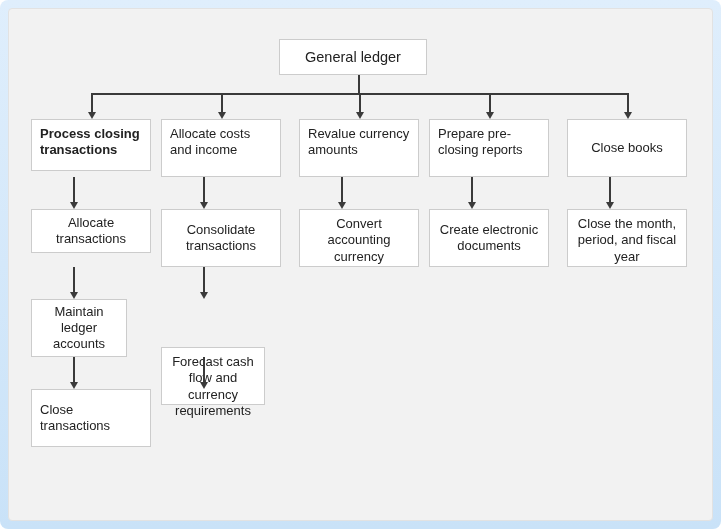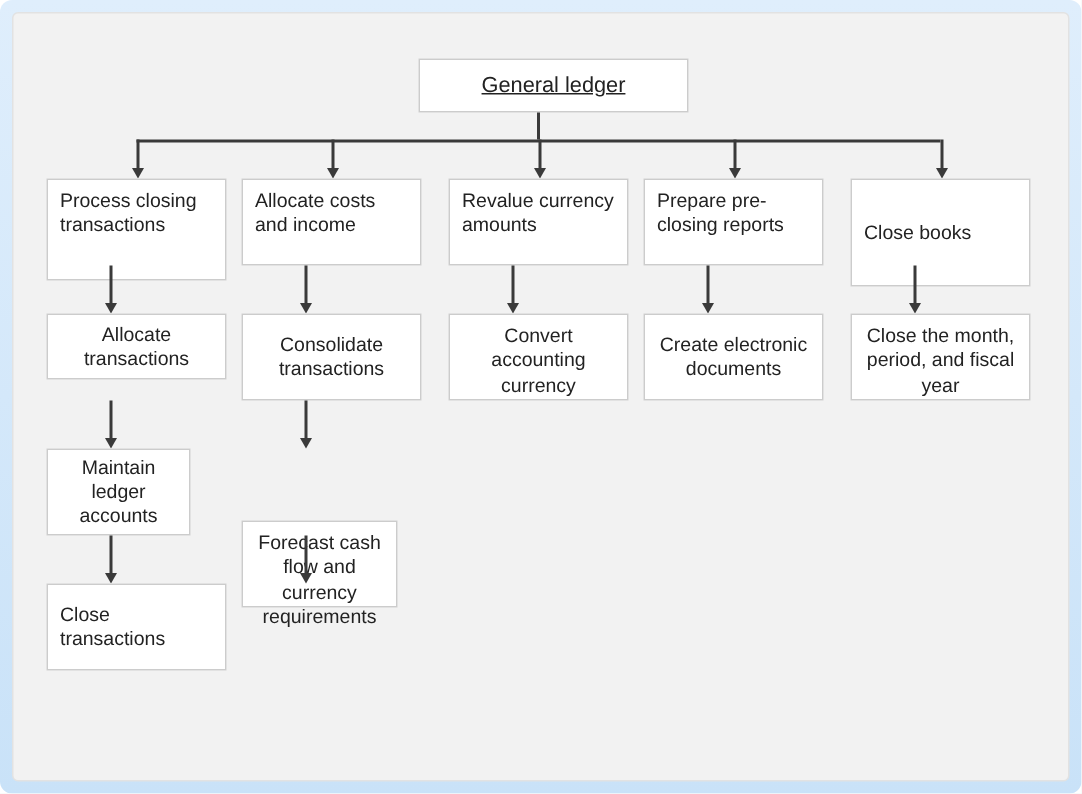--- a/index.html
+++ b/index.html
@@ -36,27 +36,26 @@
     color: #222;
     display: flex;
     align-items: flex-start;
     justify-content: flex-start;
     padding: 6px 8px;
     text-align: left;
   }
   .root {
     top: 30px;
     left: 270px;
-    width: 180px;
+    width: 148px;
     height: 36px;
     font-size: 14.5px;
     align-items: center;
     justify-content: center;
     text-align: center;
-    text-decoration: underline;
   }
   .hline, .vline {
     position: absolute;
     background: #3a3a3a;
   }
   .hline { height: 1.5px; }
   .vline { width: 1.5px; }
   .arrowhead {
     position: absolute;
     width: 0; height: 0;
@@ -83,21 +82,21 @@
     <div class="arrowhead" style="left:78.5px; top:103px;"></div>
     <div class="vline" style="left:212px; top:84px; height:19px;"></div>
     <div class="arrowhead" style="left:208.5px; top:103px;"></div>
     <div class="vline" style="left:350px; top:84px; height:19px;"></div>
     <div class="arrowhead" style="left:346.5px; top:103px;"></div>
     <div class="vline" style="left:480px; top:84px; height:19px;"></div>
     <div class="arrowhead" style="left:476.5px; top:103px;"></div>
     <div class="vline" style="left:618px; top:84px; height:19px;"></div>
     <div class="arrowhead" style="left:614.5px; top:103px;"></div>
 
-    <div class="node" style="left:22px; top:110px; width:120px; height:68px;">
+    <div class="node" style="left:22px; top:110px; width:120px; height:52px;font-weight:bold;">
       <span>Process closing transactions</span>
     </div>
     <div class="vline" style="left:64px; top:168px; height:25px;"></div>
     <div class="arrowhead" style="left:60.5px; top:193px;"></div>
     <div class="node" style="left:22px; top:200px; width:120px; height:44px; align-items:center; justify-content:center; text-align:center;">
       <span>Allocate transactions</span>
     </div>
     <div class="vline" style="left:64px; top:258px; height:25px;"></div>
     <div class="arrowhead" style="left:60.5px; top:283px;"></div>
     <div class="node" style="left:22px; top:290px; width:96px; height:58px; align-items:center; justify-content:center; text-align:center;">
@@ -136,21 +135,21 @@
 
     <div class="node" style="left:420px; top:110px; width:120px; height:58px;">
       <span>Prepare pre-closing reports</span>
     </div>
     <div class="vline" style="left:462px; top:168px; height:25px;"></div>
     <div class="arrowhead" style="left:458.5px; top:193px;"></div>
     <div class="node" style="left:420px; top:200px; width:120px; height:58px; align-items:center; justify-content:center; text-align:center;">
       <span>Create electronic documents</span>
     </div>
 
-    <div class="node" style="left:558px; top:110px; width:120px; height:72px; align-items:center; justify-content:flex-start; text-align:center;">
+    <div class="node" style="left:558px; top:110px; width:120px; height:58px; align-items:center; justify-content:center; text-align:center;">
       <span>Close books</span>
     </div>
     <div class="vline" style="left:600px; top:168px; height:25px;"></div>
     <div class="arrowhead" style="left:596.5px; top:193px;"></div>
     <div class="node" style="left:558px; top:200px; width:120px; height:58px; justify-content:center; text-align:center;">
       <span>Close the month, period, and fiscal year</span>
     </div>
 
   </div>
 </div>

